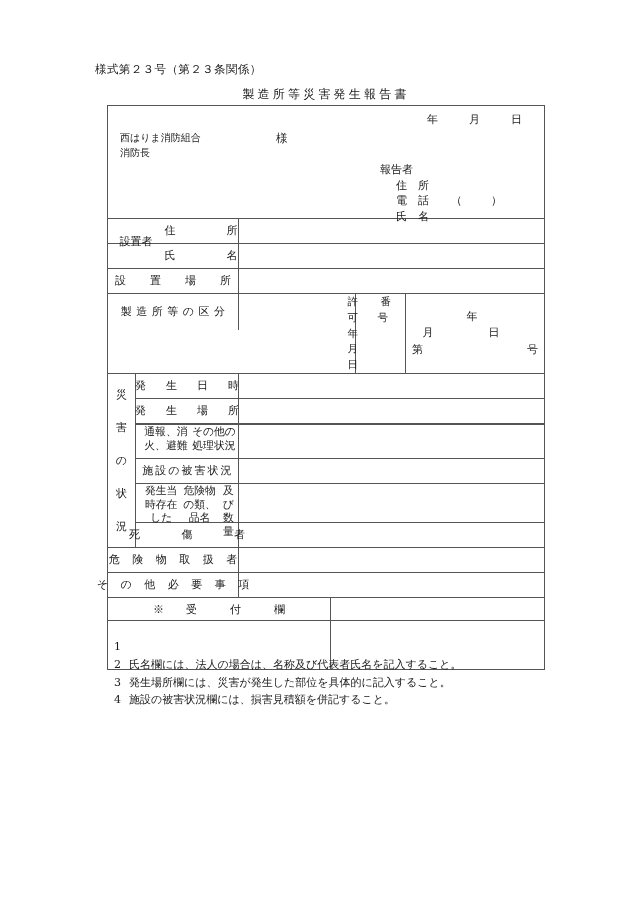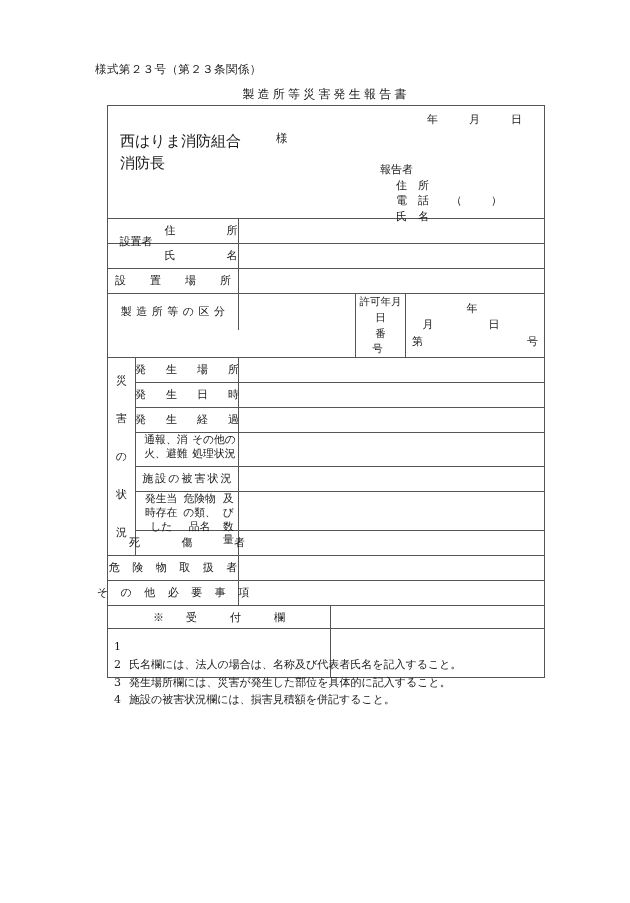--- a/index.html
+++ b/index.html
@@ -96,21 +96,21 @@
     top: 6px;
     font-size: 11px;
     letter-spacing: 10px;
     text-indent: 10px;
     white-space: nowrap;
   }
   .hdr-org {
     position: absolute;
     left: 12px;
     top: 25px;
-    font-size: 15px;
+    font-size: 10px;
     line-height: 1.45;
     white-space: nowrap;
   }
   .hdr-sama {
     position: absolute;
     left: 168px;
     top: 25px;
     font-size: 11.5px;
   }
   .hdr-reporter {
@@ -129,21 +129,21 @@
   .w-sub      { width: 75px; }   
   .w-full-lbl { width: 131px; }   
   .w-saigai-sub { width: 103px; }
 
   
   .w-kubun-val { width: 117px; }
   .w-kyoka-lbl { width: 50px; }
 
   .kyoka-lbl {
     display: flex;
-    flex-direction: column;
+    flex-direction: row;
     justify-content: center;
     border-right: 1px solid #555;
     box-sizing: border-box;
     font-size: 10.5px;
     line-height: 1.5;
     text-align: center;
   }
   .kyoka-lbl .ln2 {
     letter-spacing: 6px;
     text-indent: 6px;
@@ -295,31 +295,30 @@
       <div class="vgroup">
         <span>災</span>
         <span>害</span>
         <span>の</span>
         <span>状</span>
         <span>況</span>
       </div>
       <div class="group-rows">
 
         <div class="row">
+          <div class="cell lbl w-saigai-sub spread" style="height:24px;">発　生　日　時</div>
+          <div class="cell val"></div>
+        </div>
+
+        <div class="row">
           <div class="cell lbl w-saigai-sub spread" style="height:24px;">発　生　場　所</div>
           <div class="cell val"></div>
         </div>
 
         <div class="row">
-          <div class="cell lbl w-saigai-sub spread" style="height:24px;">発　生　日　時</div>
-          <div class="cell val"></div>
-        </div>
-
-        <div class="row">
-          <div class="cell lbl w-saigai-sub spread" style="height:24px;">発　生　経　過</div>
           <div class="cell val"></div>
         </div>
 
         <div class="row">
           <div class="cell lbl w-saigai-sub multi" style="height:33px;">
             <div>通報、消火、避難</div>
             <div>その他の処理状況</div>
           </div>
           <div class="cell val"></div>
         </div>

